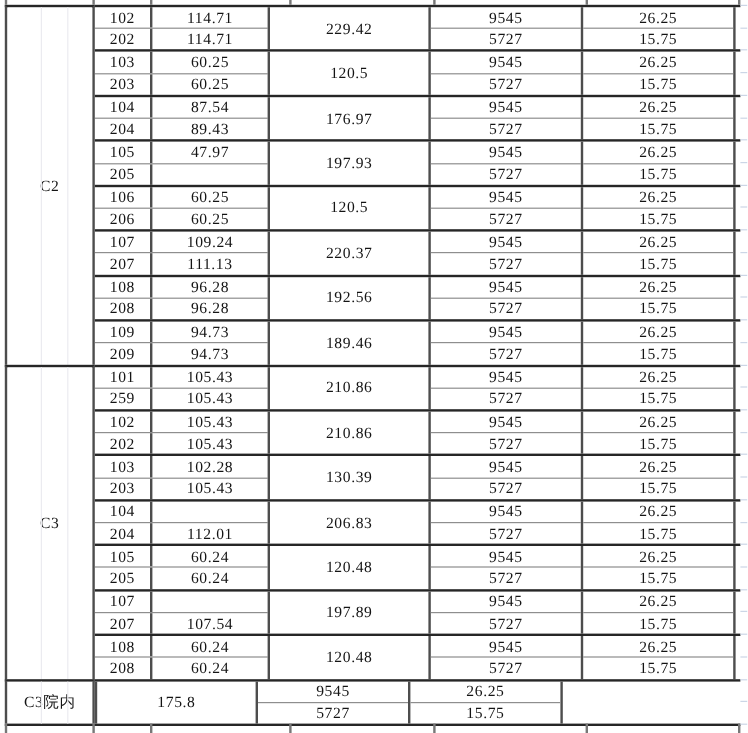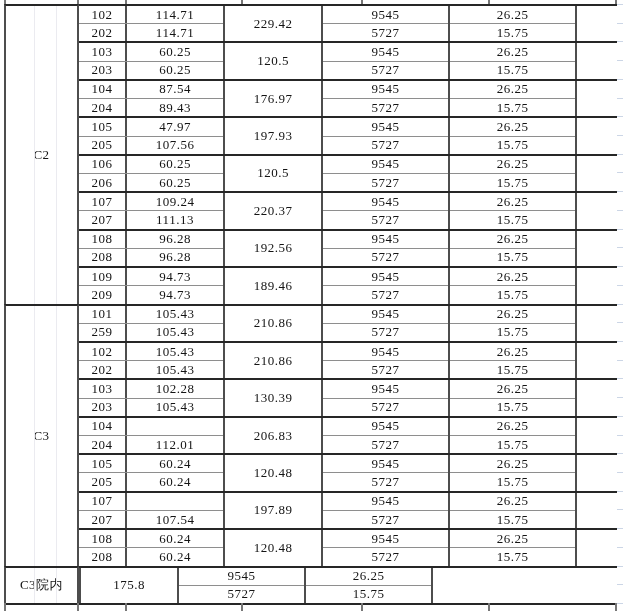--- a/index.html
+++ b/index.html
@@ -19,21 +19,21 @@
   .fg.g1 { left:28px; } .fg.g2 { left:50px; }
   .pairs { flex:1; display:flex; flex-direction:column; }
   .pair { display:flex; height:37.44px; box-sizing:border-box; border-top:2px solid #262626; }
   .subcol { display:flex; flex-direction:column; box-sizing:border-box; }
   .ra { width:144px; }
   .half { flex:1 1 0; display:flex; min-height:0; }
   .half.b { border-top:1px solid #8e8e8e; }
   .cell { box-sizing:border-box; display:flex; align-items:center; justify-content:center; letter-spacing:0.5px; }
   .room { width:48px; border-right:2px solid #4d4d4d; }
   .area { flex:1; }
-  .sum  { width:100px; border-left:2px solid #4d4d4d; border-right:2px solid #4d4d4d; }
+  .sum  { width:136px; border-left:2px solid #4d4d4d; border-right:2px solid #4d4d4d; }
   .c5, .c6 { width:127px; border-right:2px solid #4d4d4d; }
   .c5 .half, .c6 .half { align-items:center; justify-content:center; letter-spacing:0.5px; }
   .stub { position:absolute; width:2px; background:#777; }
   .stub.top { top:0; height:4px; }
   .stub.bot { top:603px; height:8px; }
   .sheetline { position:absolute; left:617px; width:6px; height:1px; background:#ccd6e6; }
 </style>
 </head>
 <body>
 
@@ -110,21 +110,20 @@
     </div>
   </div>
           <div class="pair">
     <div class="subcol ra">
       <div class="half">
         <div class="cell room bind-r1">105</div>
         <div class="cell area bind-a1">47.97</div>
       </div>
       <div class="half b">
         <div class="cell room bind-r2">205</div>
-        <div class="cell area bind-a2">107.56</div>
       </div>
     </div>
     <div class="cell sum bind-total">197.93</div>
     <div class="subcol c5">
       <div class="half cell">9545</div>
       <div class="half b cell">5727</div>
     </div>
     <div class="subcol c6">
       <div class="half cell">26.25</div>
       <div class="half b cell">15.75</div>

